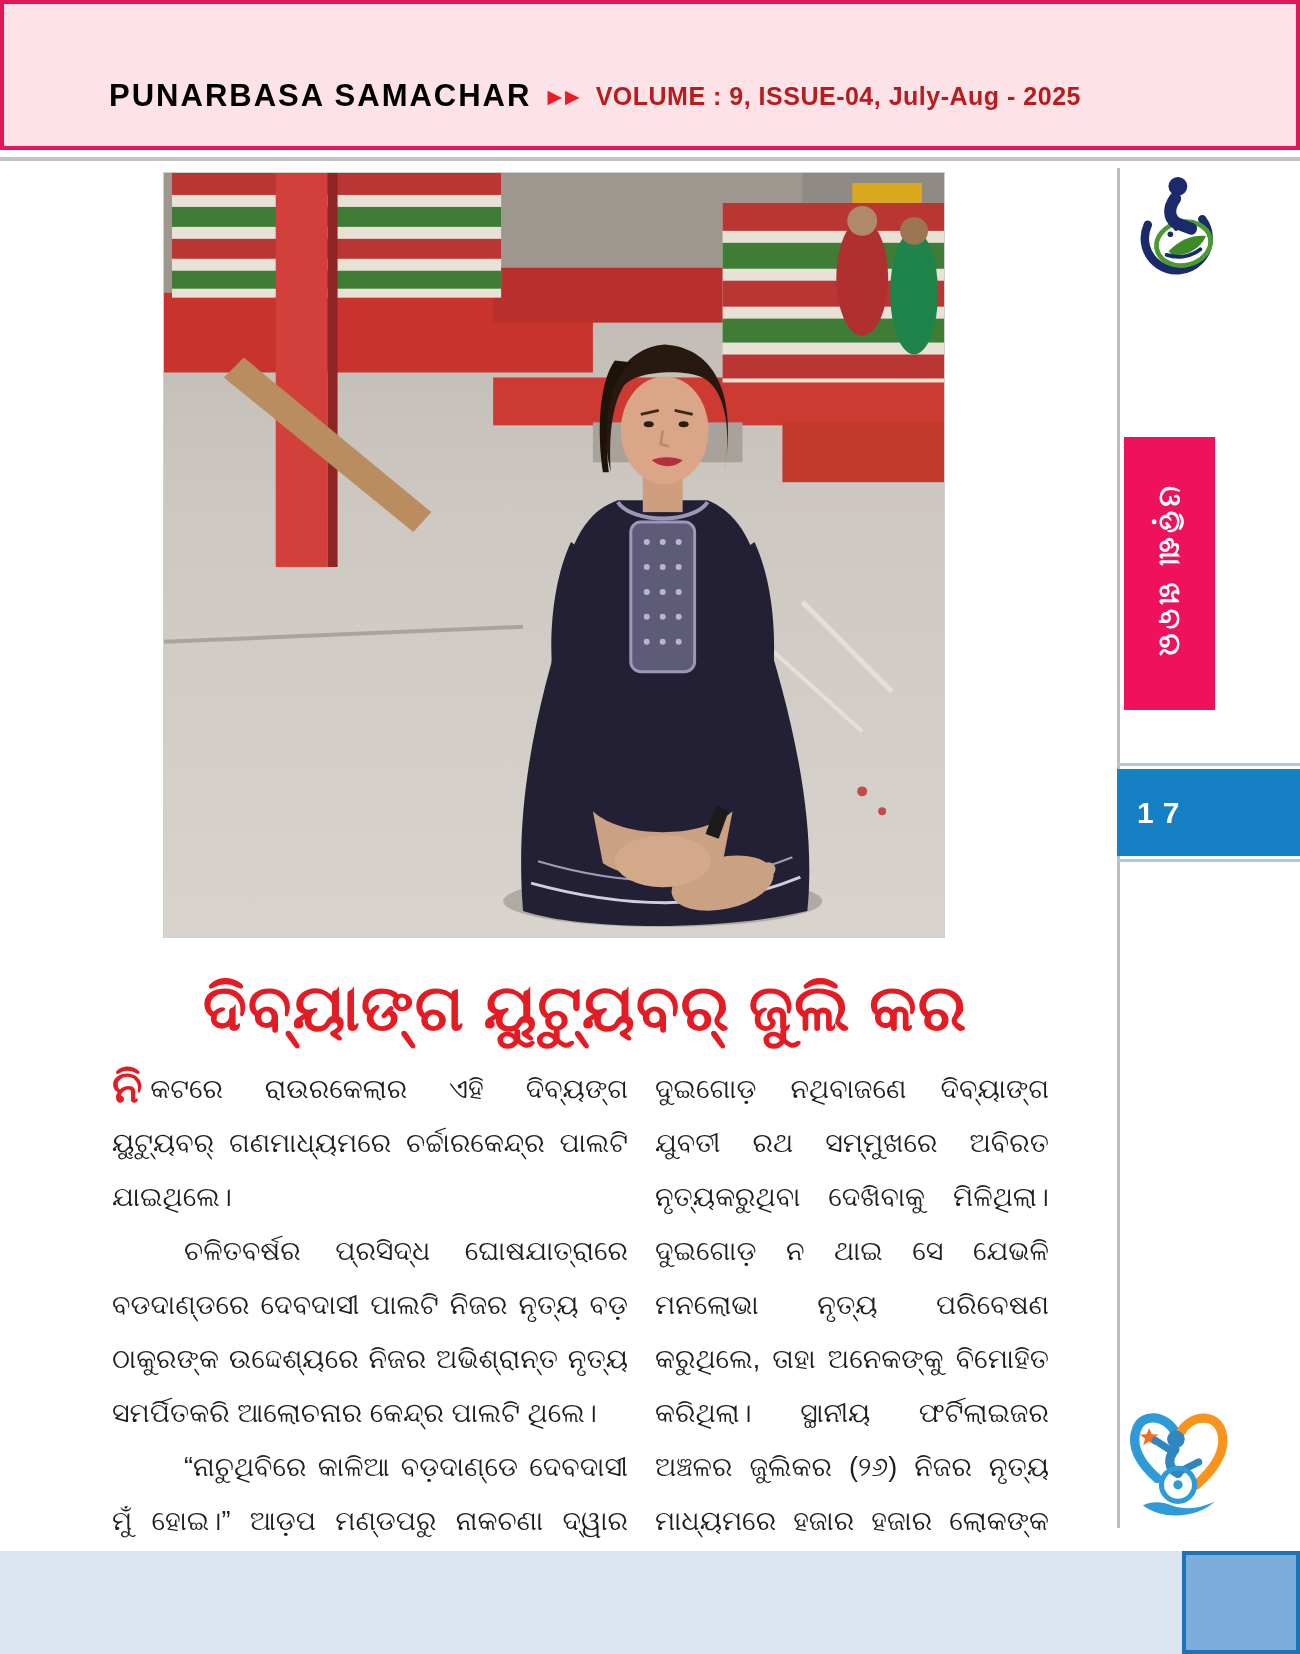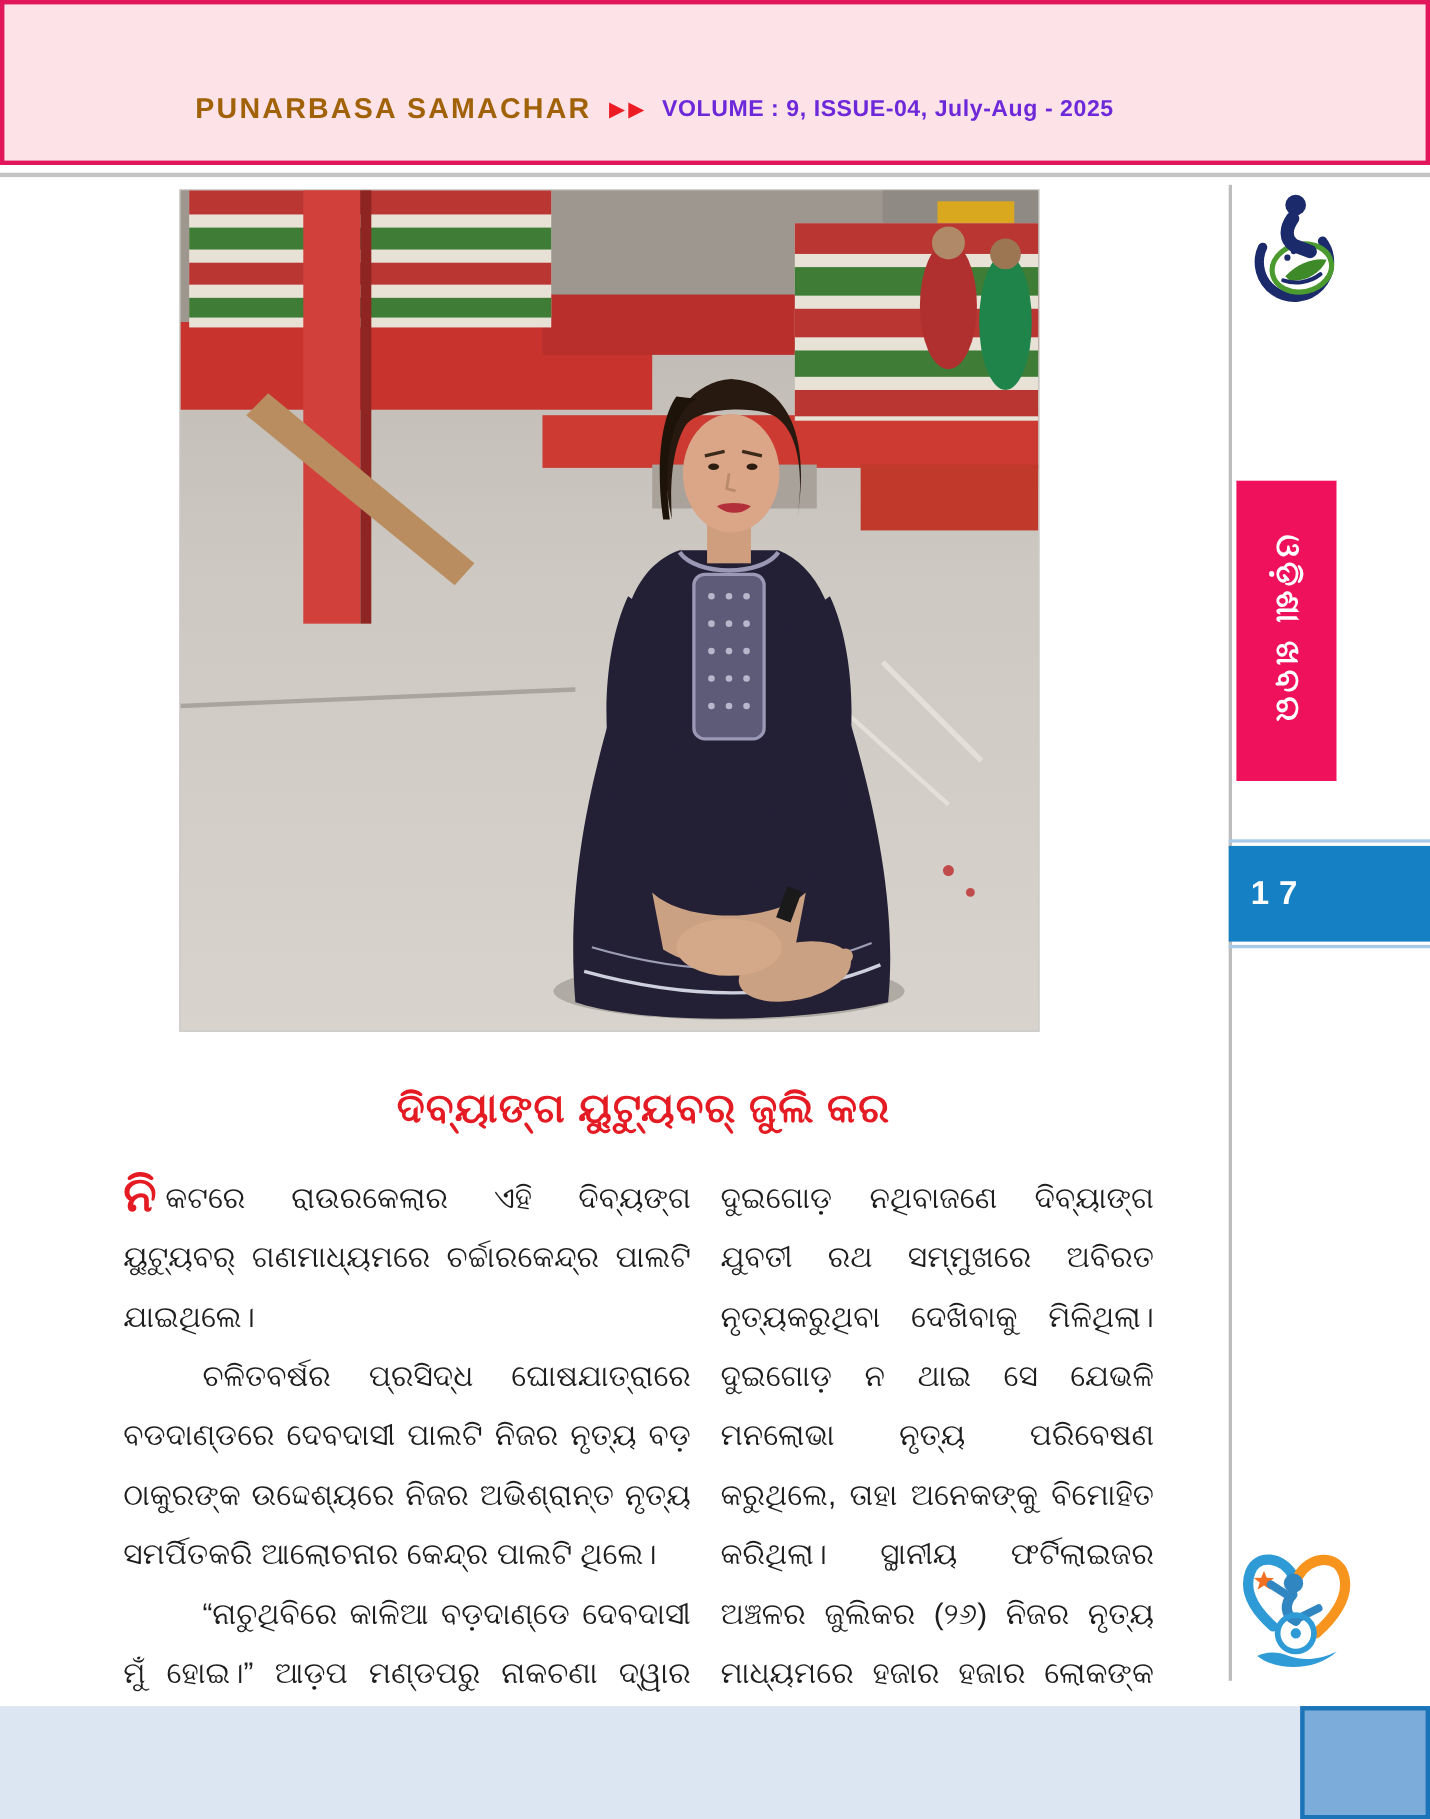--- a/index.html
+++ b/index.html
@@ -12,43 +12,43 @@
 
   
   .masthead {
     position: absolute; left: 0; top: 0; width: 1300px; height: 150px;
     background: #fde3e8; border: 4px solid #e2175b;
     display: flex; align-items: flex-end; justify-content: center;
     padding-bottom: 32px;
   }
   .masthead-row { display: flex; align-items: center; gap: 14px; transform: translateX(-55px); }
   .masthead-brand {
-    font-size: 26px; font-weight: bold; letter-spacing: 2px; color: #a16207;
+    font-size: 31px; font-weight: bold; letter-spacing: 2px; color: #000000;
   }
   .masthead-chevrons { display: flex; gap: 3px; color: #ed1c24; font-size: 19px; padding: 0 2px; }
   .masthead-volume {
-    font-size: 21px; font-weight: bold; letter-spacing: 0.5px; color: #6d28d9;
+    font-size: 25px; font-weight: bold; letter-spacing: 0.5px; color: #b91c1c;
   }
   .masthead-shadow {
     position: absolute; left: 0; top: 157px; width: 1300px; height: 4px;
     background: #c3c3c3;
   }
 
   
   .photo-frame {
     position: absolute; left: 163px; top: 172px; width: 782px; height: 766px;
     border: 1px solid #cfcfcf; background: #c9c5bf;
   }
   .photo-frame svg { display: block; width: 100%; height: 100%; }
 
   
   .headline {
     position: absolute; left: 110px; top: 966px; width: 950px; height: 84px;
     display: flex; align-items: center; justify-content: center;
-    color: #e41b23; font-size: 37px; font-weight: bold; letter-spacing: 1px;
+    color: #e41b23; font-size: 64px; font-weight: bold; letter-spacing: 1px;
   }
 
   
   .columns {
     position: absolute; left: 112px; top: 1062px; width: 937px;
     display: flex; gap: 27px;
     color: #1d1d1d; font-size: 27px; line-height: 54px; text-align: justify;
   }
   .col-left  { width: 516px; }
   .col-right { width: 394px; }

